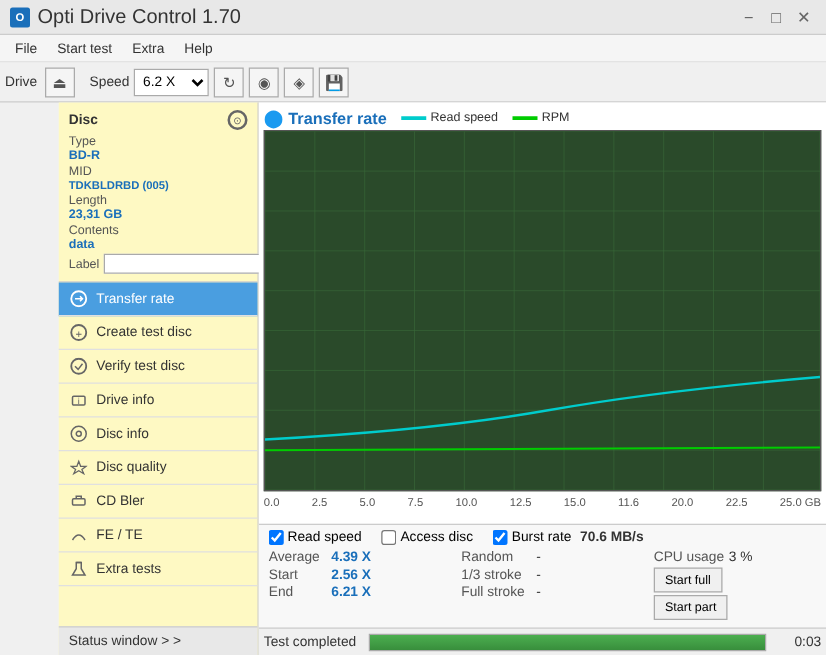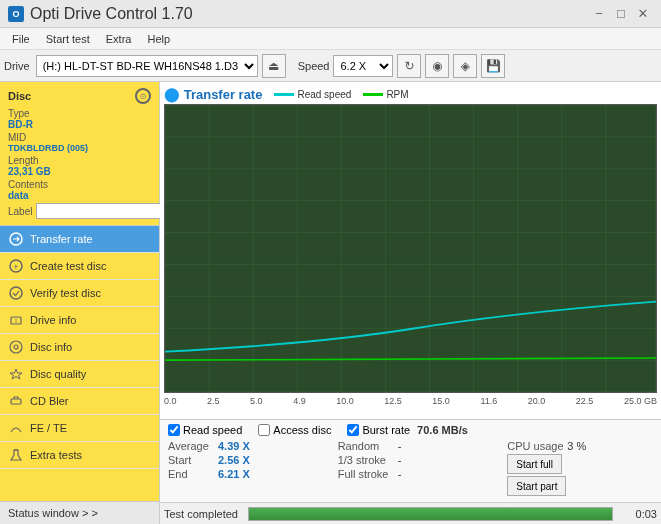--- a/index.html
+++ b/index.html
@@ -105,24 +105,25 @@
       min-width: 60px;
     }
     
     #main {
       display: flex;
       height: calc(524px - 82px);
     }
     
     #sidebar {
       width: 160px;
-      background: #fde047;
+      background: #fef9c3;
       border-right: 1px solid #ccc;
       display: flex;
       flex-direction: column;
+      margin-left: 47px;
     }
     
     #disc-panel {
       padding: 6px 8px;
       border-bottom: 1px solid #ccc;
     }
     .disc-header {
       display: flex;
       justify-content: space-between;
       align-items: center;
@@ -350,23 +351,20 @@
 
 <div id="menu-bar">
   <span class="menu-item">File</span>
   <span class="menu-item">Start test</span>
   <span class="menu-item">Extra</span>
   <span class="menu-item">Help</span>
 </div>
 
 <div id="toolbar">
   <span class="toolbar-label">Drive</span>
-  <select class="toolbar-select">
-    <option>(H:)  HL-DT-ST BD-RE  WH16NS48 1.D3</option>
-  </select>
   <button class="toolbar-btn">⏏</button>
   <span class="speed-label">Speed</span>
   <select class="speed-select">
     <option>6.2 X</option>
   </select>
   <button class="toolbar-btn">↻</button>
   <button class="toolbar-btn">◉</button>
   <button class="toolbar-btn">◈</button>
   <button class="toolbar-btn">💾</button>
 </div>
@@ -551,21 +549,21 @@
         <line x1="0" y1="240" x2="490" y2="238" stroke="#00cc00" stroke-width="1.5"></line>
 
         <path d="M0,232 Q150,225 250,210 Q350,195 490,185" fill="none" stroke="#00cccc" stroke-width="1.8"></path>
       </svg>
 
       
       <div style="display:flex; justify-content:space-between; padding: 0 0 0 0; font-size:9px; color:#555; margin-top:1px;">
         <span>0.0</span>
         <span>2.5</span>
         <span>5.0</span>
-        <span>4.9</span>
+        <span>7.5</span>
         <span>10.0</span>
         <span>12.5</span>
         <span>15.0</span>
         <span>11.6</span>
         <span>20.0</span>
         <span>22.5</span>
         <span>25.0 GB</span>
       </div>
     </div>
 

